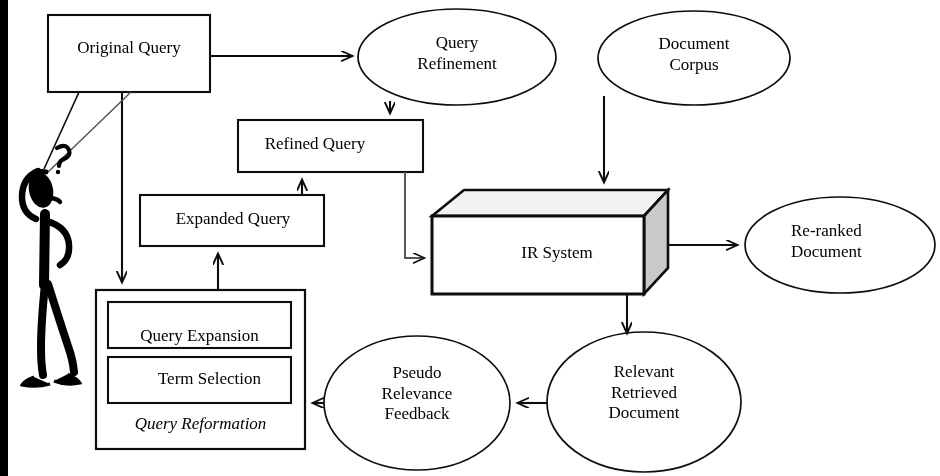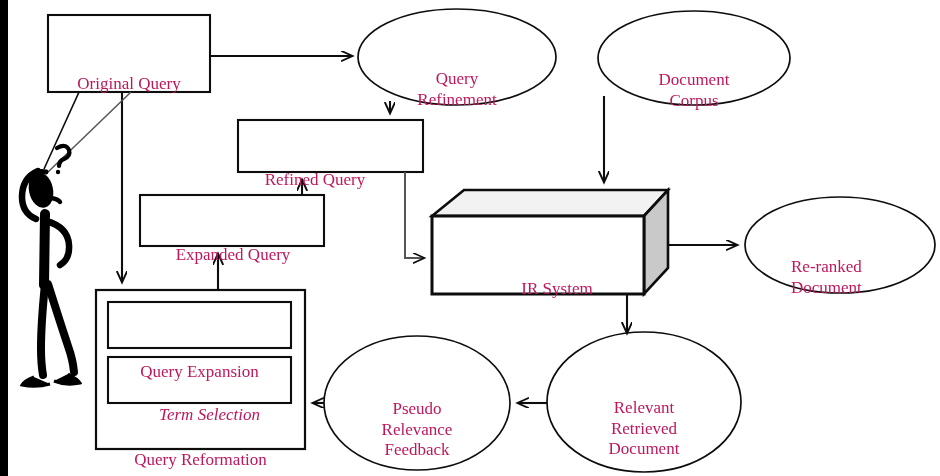--- a/index.html
+++ b/index.html
@@ -12,26 +12,25 @@
   }
   #root::before{
     content:"";position:absolute;left:0;top:0;width:8px;height:476px;
     background:#000;z-index:40;
   }
   svg.layer{position:absolute;left:0;top:0;width:940px;height:476px;}
   .lbl{
     position:absolute;
     text-align:center;
     line-height:1.22;
-    color:#be185d;
+    color:#000000;
     font-family:"Liberation Serif","DejaVu Serif",serif;
     white-space:pre-line;
     z-index:20;
     pointer-events:none;
-    margin-top:36px;
   }
   .f17{font-size:17px;}
 </style>
 </head>
 <body>
 
 <div id="root">
 
   <svg class="layer" viewBox="0 0 940 476">
     <defs>
@@ -133,17 +132,17 @@
   <div class="lbl f17" style="left:548px;top:362px;width:192px;">Relevant
 Retrieved
 Document</div>
 
   <div class="lbl f17" style="left:325px;top:363px;width:184px;">Pseudo
 Relevance
 Feedback</div>
 
   <div class="lbl f17" style="left:108px;top:326px;width:183px;">Query Expansion</div>
 
-  <div class="lbl f17" style="left:108px;top:369px;width:203px;font-style:italic;">Term Selection</div>
+  <div class="lbl f17" style="left:108px;top:369px;width:203px;">Term Selection</div>
 
-  <div class="lbl f17" style="left:96px;top:414px;width:209px;">Query Reformation</div>
+  <div class="lbl f17" style="left:96px;top:414px;width:209px;font-style:italic;">Query Reformation</div>
 
 </div>
 
 </body></html>

